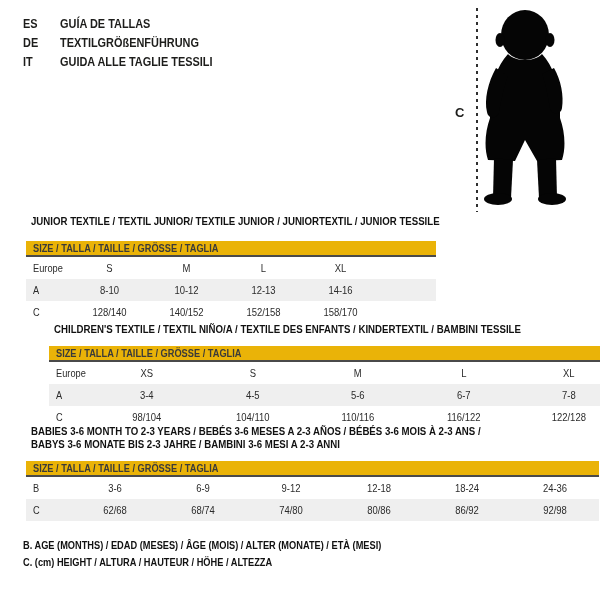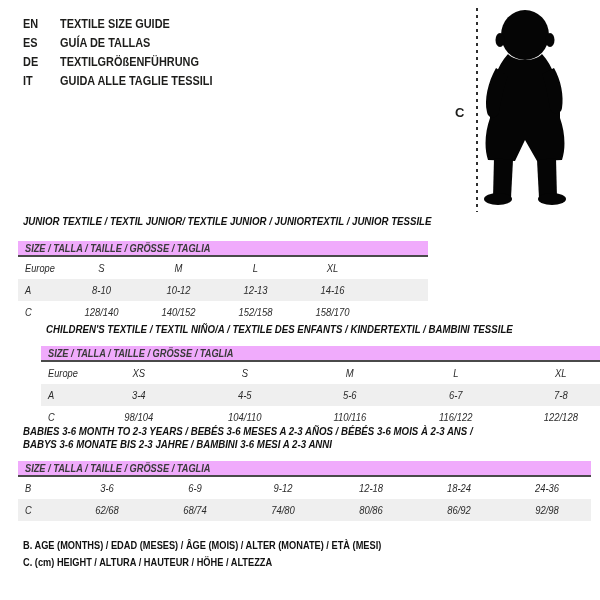--- a/index.html
+++ b/index.html
@@ -17,28 +17,28 @@
 
   
   .measure-line {
     position:absolute; left:476px; top:8px; width:2px; height:204px;
     background:repeating-linear-gradient(to bottom, #2f2f2f 0 3px, transparent 3px 7px);
   }
   .measure-label { position:absolute; left:455px; top:105px; font-size:13px; font-weight:bold; }
   .baby { position:absolute; left:484px; top:8px; width:84px; height:200px; }
 
   
-  .section { position:absolute; left:18px;font-style:italic; }
+  .section { position:absolute; left:26px; }
   #sec0 { top:215px; width:410px; }
   #sec1 { top:323px; width:573px;margin-left:23px; }
   #sec2 { top:425px; width:573px; }
   .sec-title { margin-left:5px; font-size:11.5px; font-weight:bold; line-height:13px; color:#111; }
   .sec-title .cond { display:block; }
   .size-bar {
-    background:#f0abfc; border-bottom:2px solid #4a4a4a; height:14px; box-sizing:content-box;
+    background:#eab308; border-bottom:2px solid #4a4a4a; height:14px; box-sizing:content-box;
     display:flex; align-items:center; padding-left:7px;
     font-size:11px; font-weight:bold; color:#3a3a3a;
   }
   #sec0 .size-bar { margin-top:13px; }
   #sec1 .size-bar, #sec2 .size-bar { margin-top:10px; }
 
   .size-table { border-collapse:collapse; table-layout:fixed; width:100%; }
   .size-table td { height:22px; font-size:11px; text-align:center; padding:0; color:#2b2b2b; overflow:hidden; }
   .size-table td.lbl { text-align:left; padding-left:7px; }
   .size-table tr.shade { background:#efefef; }
@@ -46,24 +46,20 @@
   
   .notes { position:absolute; left:23px; top:536px; }
   .note-line { height:17.5px; font-size:11px; font-weight:bold; color:#111; display:flex; align-items:center; }
 </style>
 </head>
 <body>
 
 <div class="page">
 
   <div class="lang-list">
-    <div class="lang-row">
-      <span class="lang-code"><span class="cond">EN</span></span>
-      <span class="cond">TEXTILE SIZE GUIDE</span>
-    </div>
     <div class="lang-row">
       <span class="lang-code"><span class="cond">ES</span></span>
       <span class="cond">GUÍA DE TALLAS</span>
     </div>
     <div class="lang-row">
       <span class="lang-code"><span class="cond">DE</span></span>
       <span class="cond">TEXTILGRÖßENFÜHRUNG</span>
     </div>
     <div class="lang-row">
       <span class="lang-code"><span class="cond">IT</span></span>

